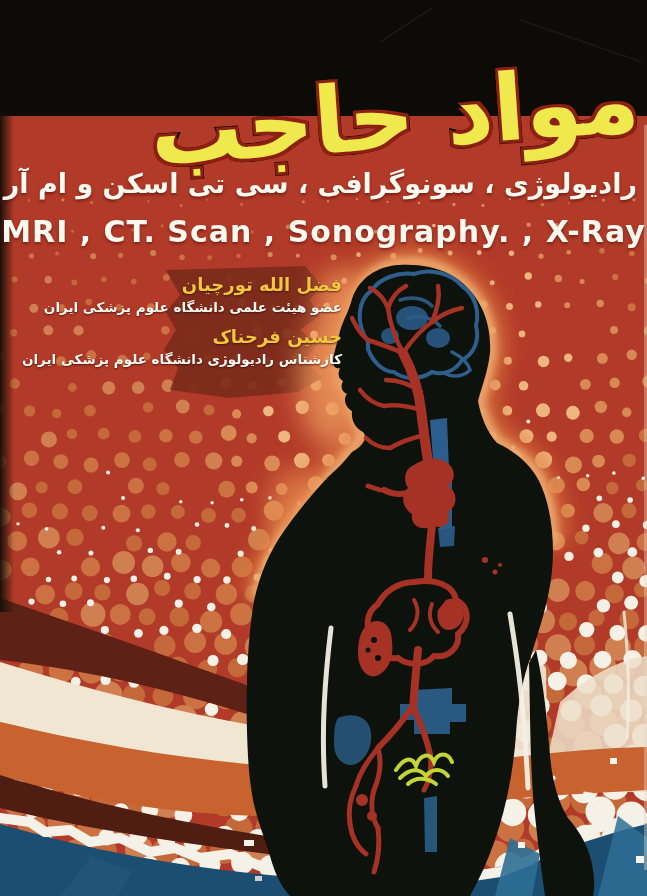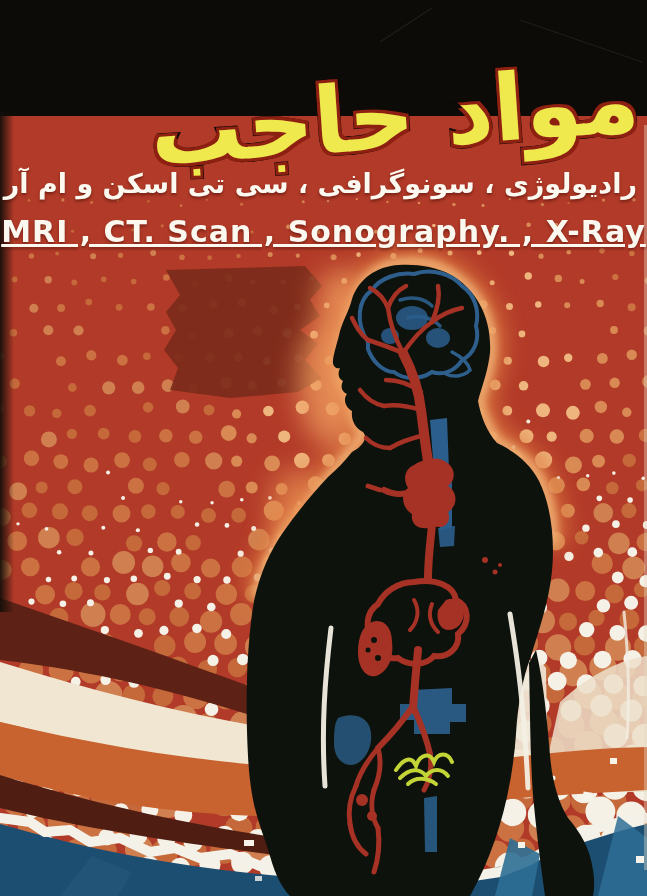--- a/index.html
+++ b/index.html
@@ -33,21 +33,20 @@
     color:#fcf9f1;
     text-shadow:0 2px 3px rgba(70,12,6,.55);
   }
   .subtitle-en{
     top:214px;left:0;right:0;
     text-align:center;
     font-size:30px;font-weight:bold;
     color:#fbf8f0;
     letter-spacing:1px;
     text-shadow:0 2px 3px rgba(70,12,6,.5);
-    text-decoration:underline;
   }
   .authors{
     top:274px;right:305px;
     direction:rtl;text-align:right;
   }
   .author-name{
     font-size:18px;font-weight:bold;
     color:#f3c63f;
     margin-bottom:4px;
     text-shadow:0 1px 2px rgba(40,8,4,.7);
@@ -1029,13 +1028,19 @@
     </g>
 
     <rect x="0" y="112" width="14" height="500" fill="url(#lgLeft)"></rect>
     <rect x="644" y="125" width="3" height="745" fill="#e6d9c2" opacity="0.4"></rect>
   </svg>
 
   <div class="txt title">مواد حاجب</div>
   <div class="txt subtitle-fa">رادیولوژی ، سونوگرافی ، سی تی اسکن و ام آر آی</div>
   <div class="txt subtitle-en">MRI , CT. Scan , Sonography. , X-Ray</div>
 
+  <div class="txt authors">
+    <div class="author-name">فضل الله تورچیان</div>
+    <div class="author-role">عضو هیئت علمی دانشگاه علوم پزشکی ایران</div>
+    <div class="author-name">حسین فرحناک</div>
+    <div class="author-role">کارشناس رادیولوژی دانشگاه علوم پزشکی ایران</div>
+  </div>
 </div>
 
 </body></html>

